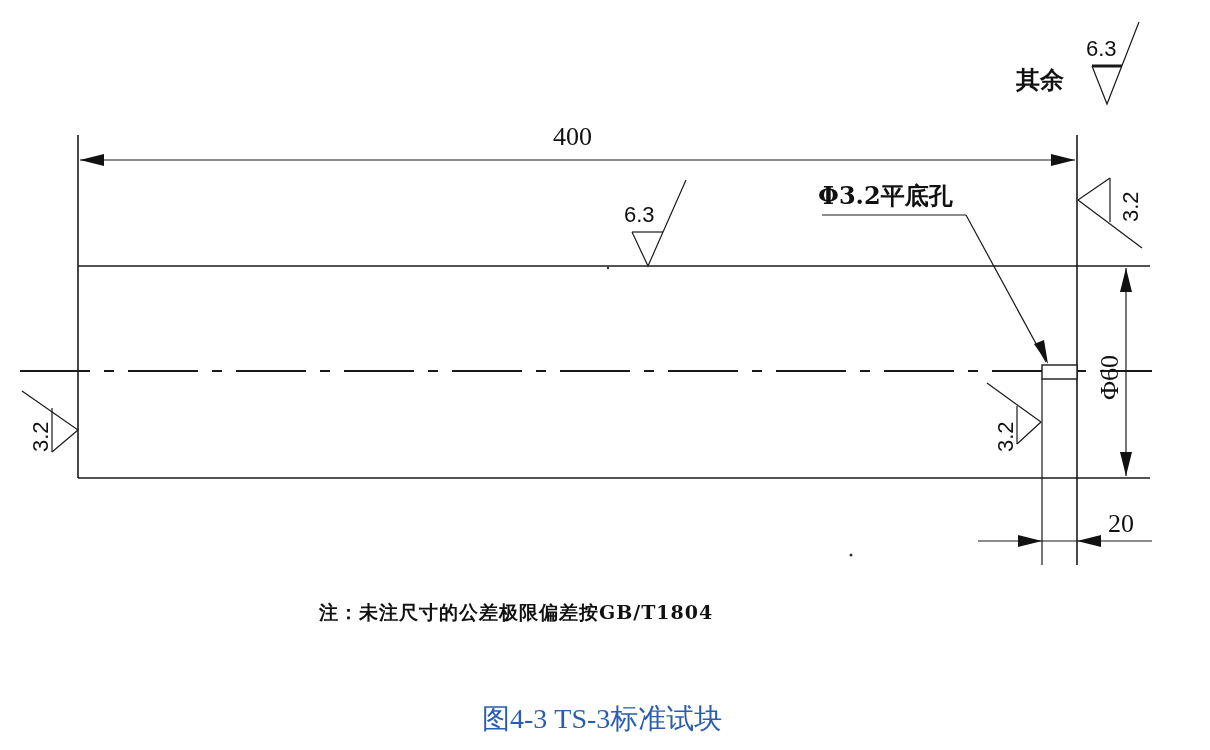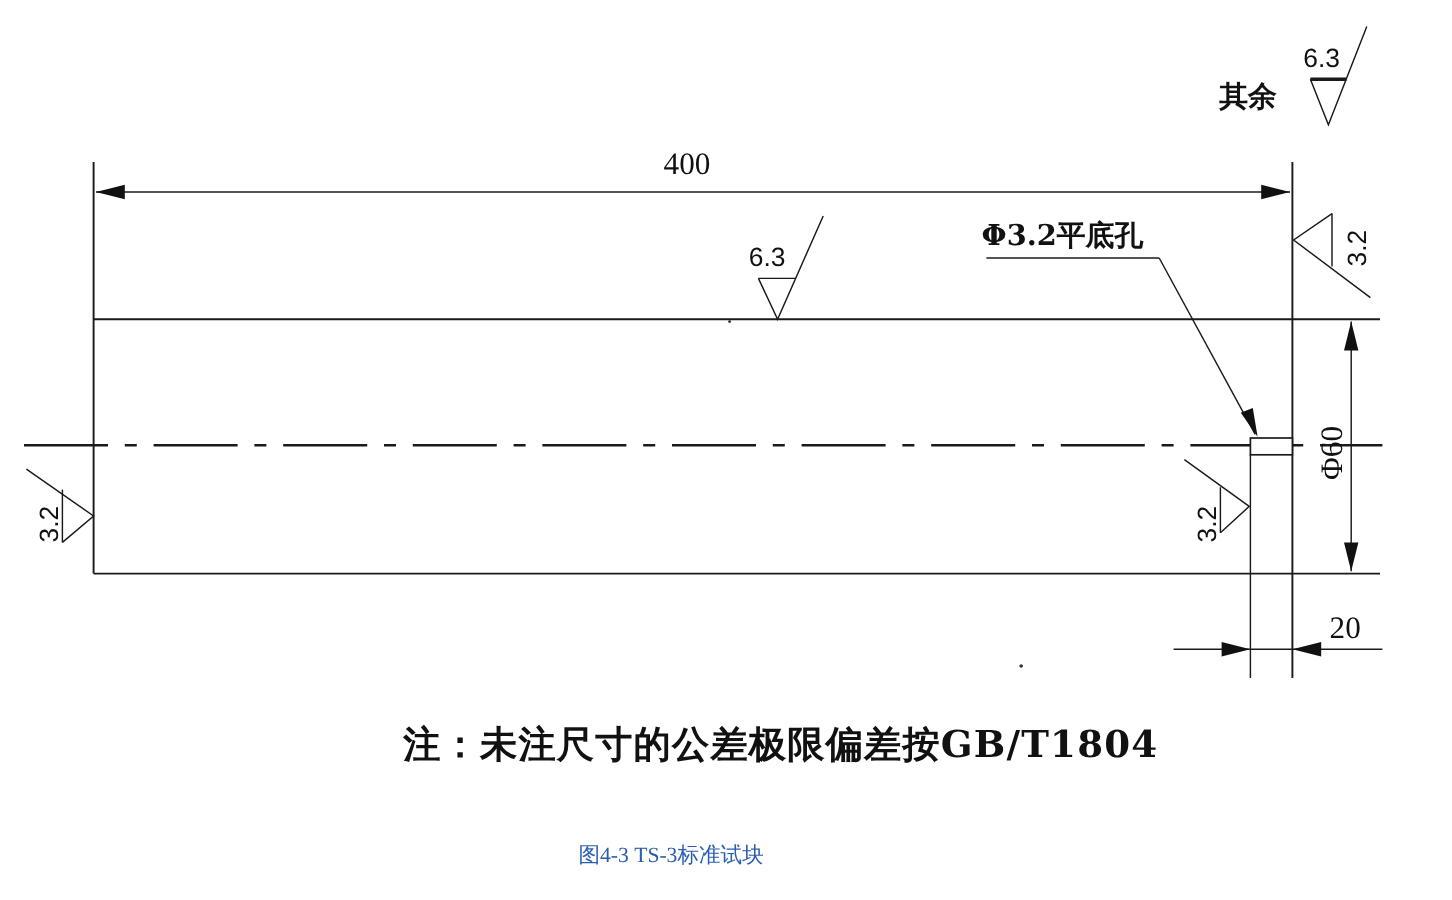--- a/index.html
+++ b/index.html
@@ -6,27 +6,27 @@
   body { width: 1210px; height: 750px; position: relative; overflow: hidden; }
   #drawing { position: absolute; left: 0; top: 0; }
   .ln { stroke: #1a1a1a; stroke-width: 1.6; fill: none; }
   .thin { stroke: #1a1a1a; stroke-width: 1.2; fill: none; }
   .center { stroke: #1a1a1a; stroke-width: 2; fill: none; stroke-dasharray: 70 14 10 14; }
   .arrow { fill: #111111; stroke: none; }
   .dim-text { font-family: "Liberation Serif", serif; font-size: 26px; fill: #111111; }
   .rough-text { font-family: "Liberation Sans", sans-serif; font-size: 22px; fill: #111111; }
   .label-text { font-family: "DejaVu Serif", serif; font-size: 24px; font-weight: bold; fill: #111111; }
   #note {
-    position: absolute; left: 336px; top: 600px;
-    font-family: "DejaVu Serif", serif; font-size: 31px; font-weight: bold; color: #111111;
+    position: absolute; left: 319px; top: 600px;
+    font-family: "DejaVu Serif", serif; font-size: 19px; font-weight: bold; color: #111111;
     letter-spacing: 1px;
   }
   #caption {
     position: absolute; left: 482px; top: 700px;
-    font-family: "Liberation Serif", serif; font-size: 18px; color: #2a5db0;
+    font-family: "Liberation Serif", serif; font-size: 28px; color: #2a5db0;
   }
 </style>
 </head>
 <body>
 
 <svg id="drawing" width="1210" height="750" viewBox="0 0 1210 750">
 
   <g>
     <line class="ln" x1="78" y1="266" x2="1150" y2="266"></line>
     <line class="ln" x1="78" y1="478" x2="1150" y2="478"></line>

